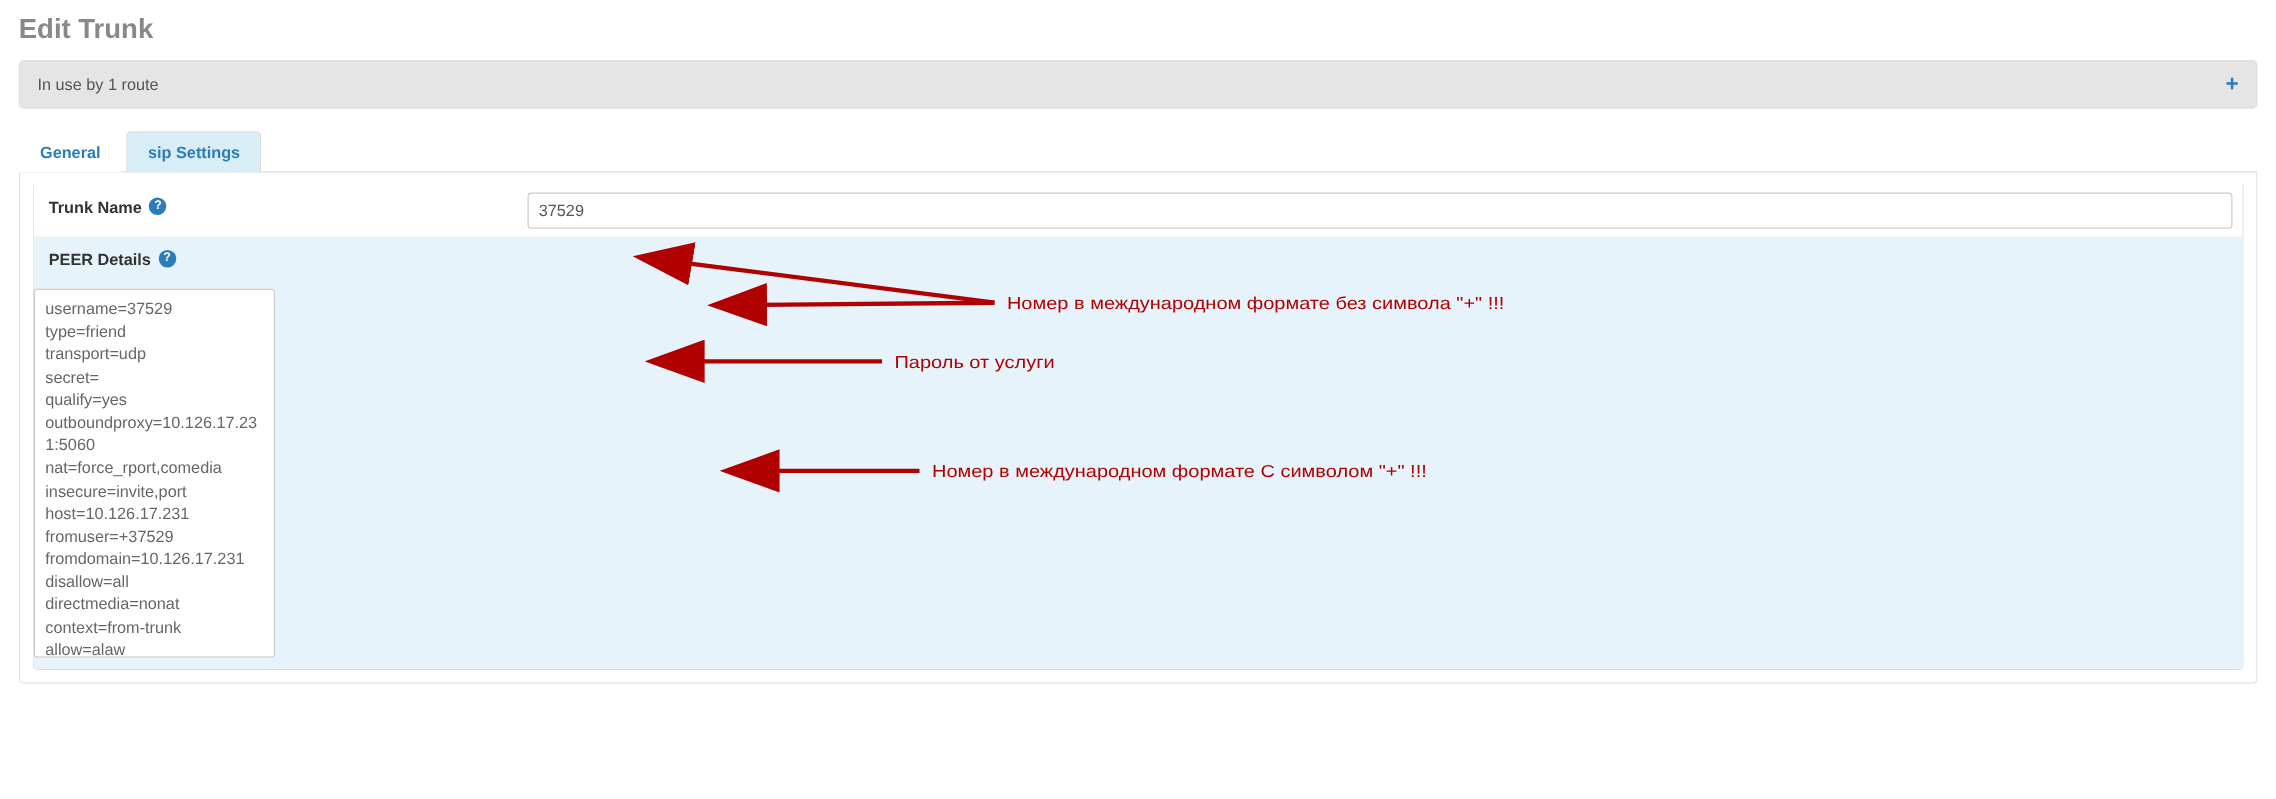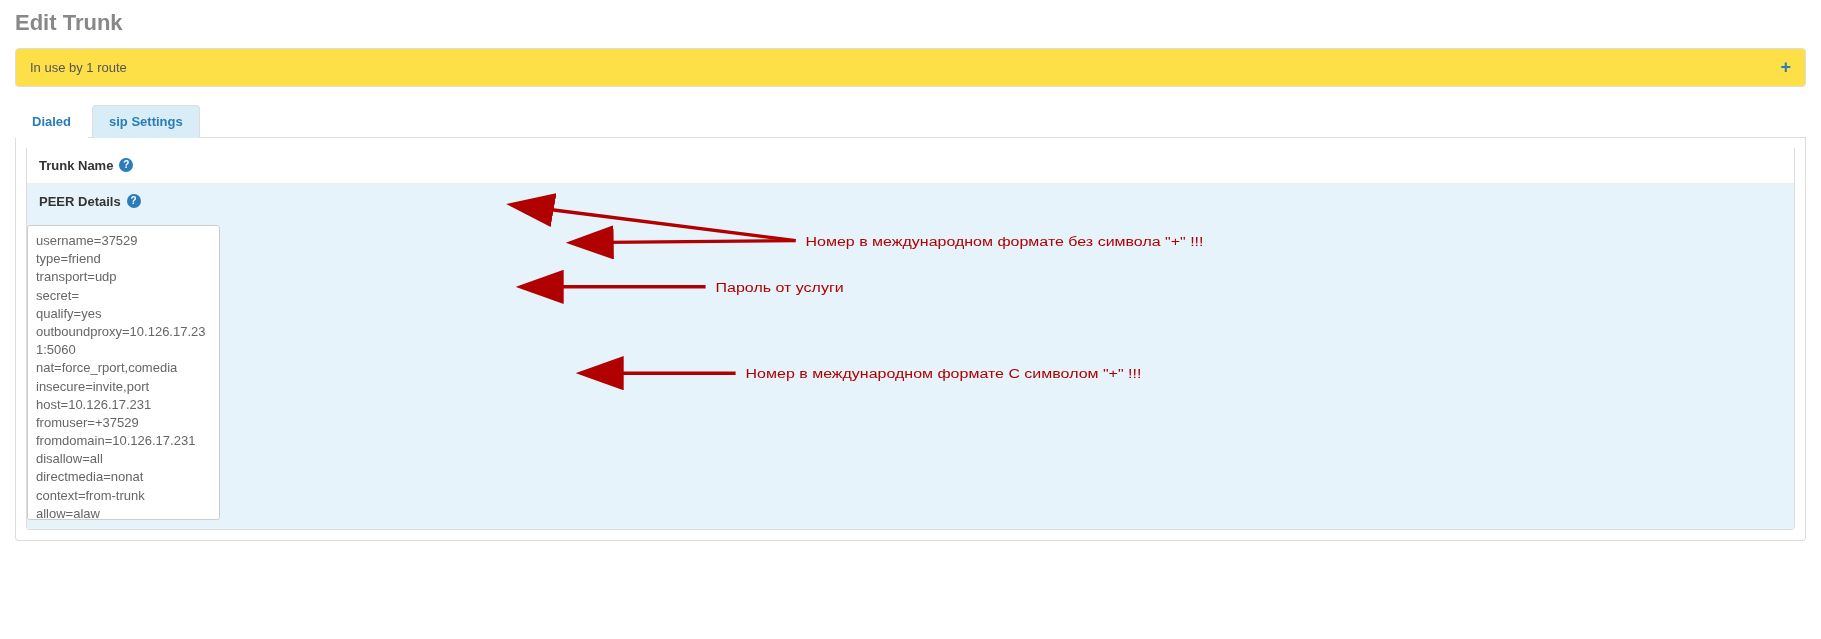--- a/index.html
+++ b/index.html
@@ -12,21 +12,21 @@
     color: #333;
     width: 1821px;
   }
   h2.page-title {
     color: #888;
     font-size: 22px;
     font-weight: bold;
     margin: 0 0 12px 0;
   }
   .bar {
-    background: #fde047;
+    background: #e5e5e5;
     border: 1px solid #ddd;
     border-radius: 4px;
     padding: 8px 14px;
     display: flex;
     justify-content: space-between;
     align-items: center;
     margin-bottom: 18px;
     color: #555;
   }
   .bar .plus {
@@ -163,36 +163,39 @@
 
 <h2 class="page-title">Edit Trunk</h2>
 
 <div class="bar">
   <span>In use by 1 route</span>
   <span class="plus">+</span>
 </div>
 
 <ul class="tabs">
   <li>
-      <a href="#">Dialed</a>
+      <a href="#">General</a>
     </li>
   <li class="active">
       <a href="#">sip Settings</a>
     </li>
 </ul>
 
 <div class="panel">
 
 
   <div class="sub-panel">
 
     <div class="row">
       <div class="label">
         <span>Trunk Name</span>
         <span class="help-icon">?</span>
+      </div>
+      <div class="control">
+        <input type="text" class="text-input" value="37529" style="">
       </div>
     </div>
 
     <div class="row hl">
       <div class="label">
         <span>PEER Details</span>
         <span class="help-icon">?</span>
       </div>
       <div class="control">
         <textarea class="peer" style="">username=37529

